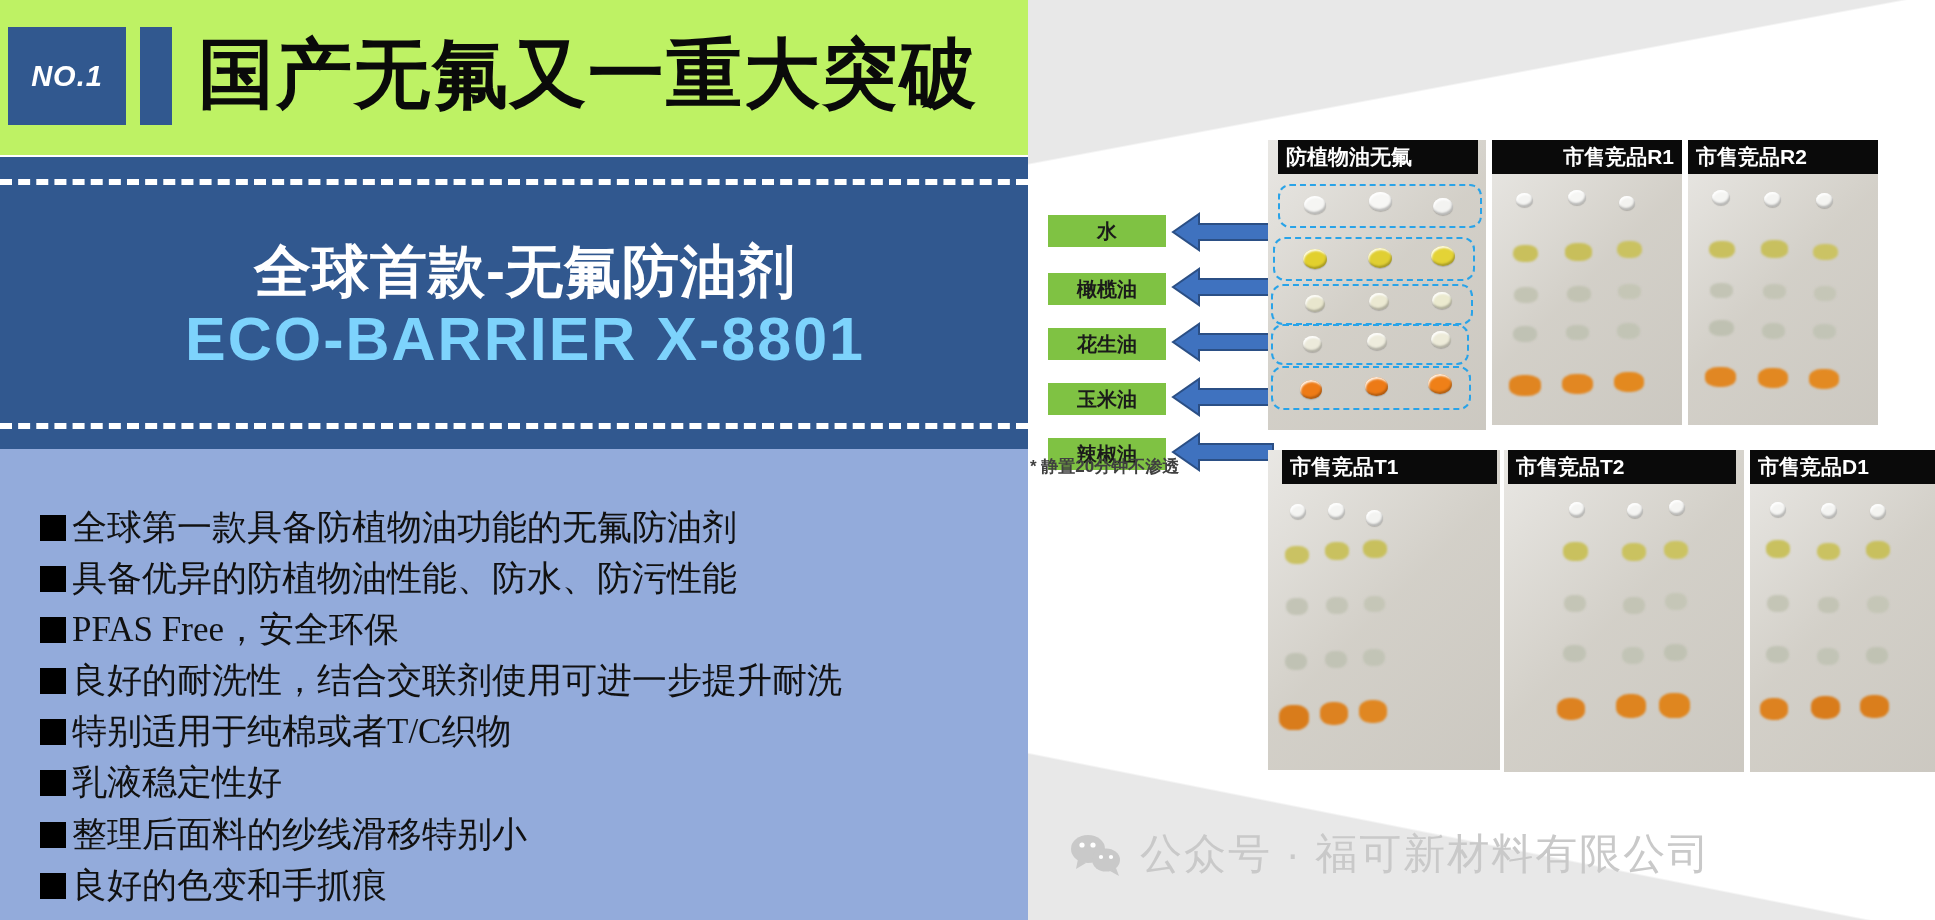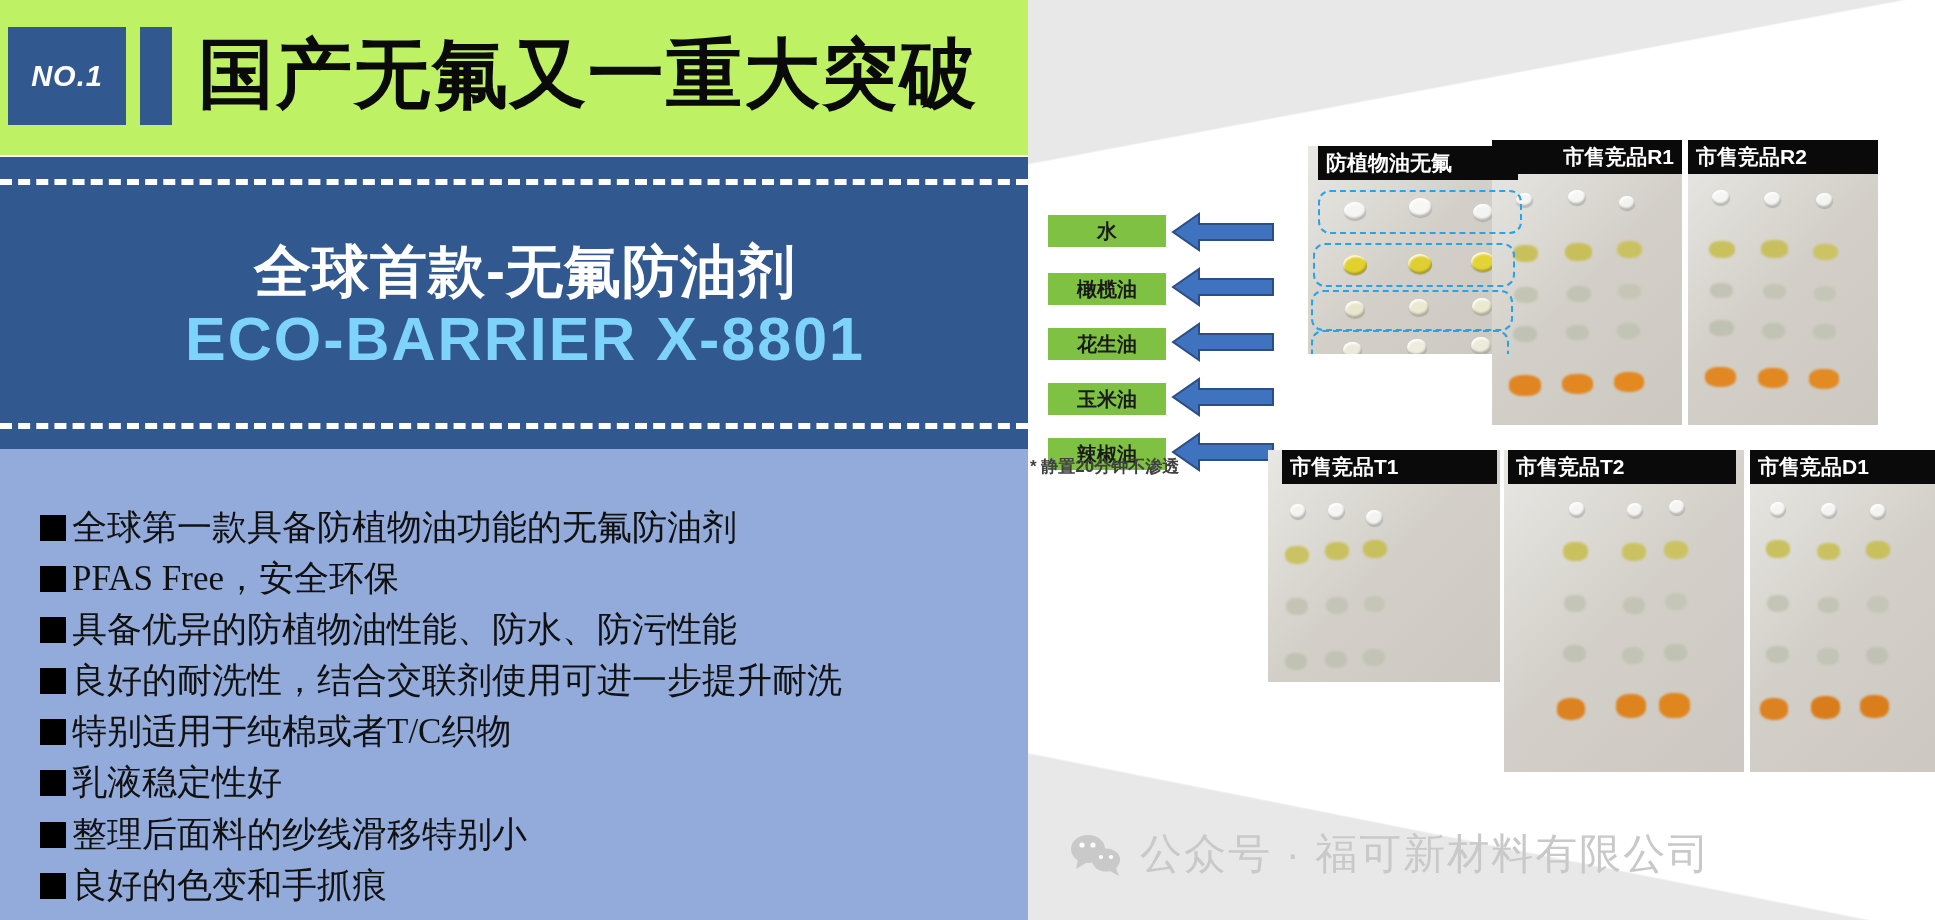--- a/index.html
+++ b/index.html
@@ -164,25 +164,25 @@
       <div class="dash-bot"></div>
     </div>
 
     <div class="bullets">
       <div class="bullet-line">
         <span class="bullet-mark"></span>
         <span>全球第一款具备防植物油功能的无氟防油剂</span>
       </div>
       <div class="bullet-line">
         <span class="bullet-mark"></span>
+        <span>具备优异的防植物油性能、防水、防污性能</span>
+      </div>
+      <div class="bullet-line">
+        <span class="bullet-mark"></span>
         <span> PFAS Free，安全环保</span>
-      </div>
-      <div class="bullet-line">
-        <span class="bullet-mark"></span>
-        <span>具备优异的防植物油性能、防水、防污性能</span>
       </div>
       <div class="bullet-line">
         <span class="bullet-mark"></span>
         <span>良好的耐洗性，结合交联剂使用可进一步提升耐洗</span>
       </div>
       <div class="bullet-line">
         <span class="bullet-mark"></span>
         <span>特别适用于纯棉或者T/C织物</span>
       </div>
       <div class="bullet-line">
@@ -237,21 +237,21 @@
       </svg>
       <svg class="arrow" viewBox="0 0 104 40">
         <polygon points="2,20 28,2 28,12 102,12 102,28 28,28 28,38" fill="#3f72bf" stroke="#2b4f85" stroke-width="2"></polygon>
       </svg>
     </div>
 
     <div class="footnote">* 静置20分钟不渗透</div>
 
     <div class="panel-grid-top">
 
-      <div class="panel" style="left:0;top:16px;width:218px;height:208px;margin-left:40px;">
+      <div class="panel" style="left:0;top:10px;width:218px;height:290px;">
         <div class="panel-header" style="left:10px;width:200px;">
           <span>防植物油无氟</span>
         </div>
         <div class="dot bead" style="left:36px;top:56px;width:22px;height:18px;background:#f5f5f3;"></div>
         <div class="dot bead" style="left:101px;top:52px;width:23px;height:19px;background:#f7f7f5;"></div>
         <div class="dot bead" style="left:165px;top:58px;width:20px;height:17px;background:#f3f3f1;"></div>
         <div class="hl-box" style="left:10px;top:44px;width:200px;height:40px;"></div>
 
         <div class="dot bead" style="left:35px;top:109px;width:24px;height:20px;background:#e2d02e;"></div>
         <div class="dot bead" style="left:100px;top:108px;width:24px;height:20px;background:#e0cf33;"></div>
@@ -320,21 +320,21 @@
         <div class="dot stain" style="left:125px;top:184px;width:23px;height:15px;background:#c2c4b6;"></div>
 
         <div class="dot stain" style="left:17px;top:227px;width:31px;height:20px;background:#e18723;"></div>
         <div class="dot stain" style="left:70px;top:228px;width:30px;height:20px;background:#e28821;"></div>
         <div class="dot stain" style="left:121px;top:229px;width:30px;height:20px;background:#e38a22;"></div>
       </div>
     </div>
 
     <div class="panel-grid-bot">
 
-      <div class="panel" style="left:0;top:0;width:232px;height:232px;">
+      <div class="panel" style="left:0;top:0;width:232px;height:320px;">
         <div class="panel-header" style="left:14px;width:215px;">
           <span>市售竞品T1</span>
         </div>
         <div class="dot bead" style="left:22px;top:54px;width:16px;height:15px;background:#f4f4f2;"></div>
         <div class="dot bead" style="left:60px;top:53px;width:17px;height:16px;background:#f5f5f3;"></div>
         <div class="dot bead" style="left:98px;top:60px;width:17px;height:16px;background:#f3f3f1;"></div>
 
         <div class="dot stain" style="left:17px;top:96px;width:24px;height:18px;background:#cac263;"></div>
         <div class="dot stain" style="left:57px;top:92px;width:24px;height:18px;background:#c9c15f;"></div>
         <div class="dot stain" style="left:95px;top:90px;width:24px;height:18px;background:#c8c05d;"></div>

